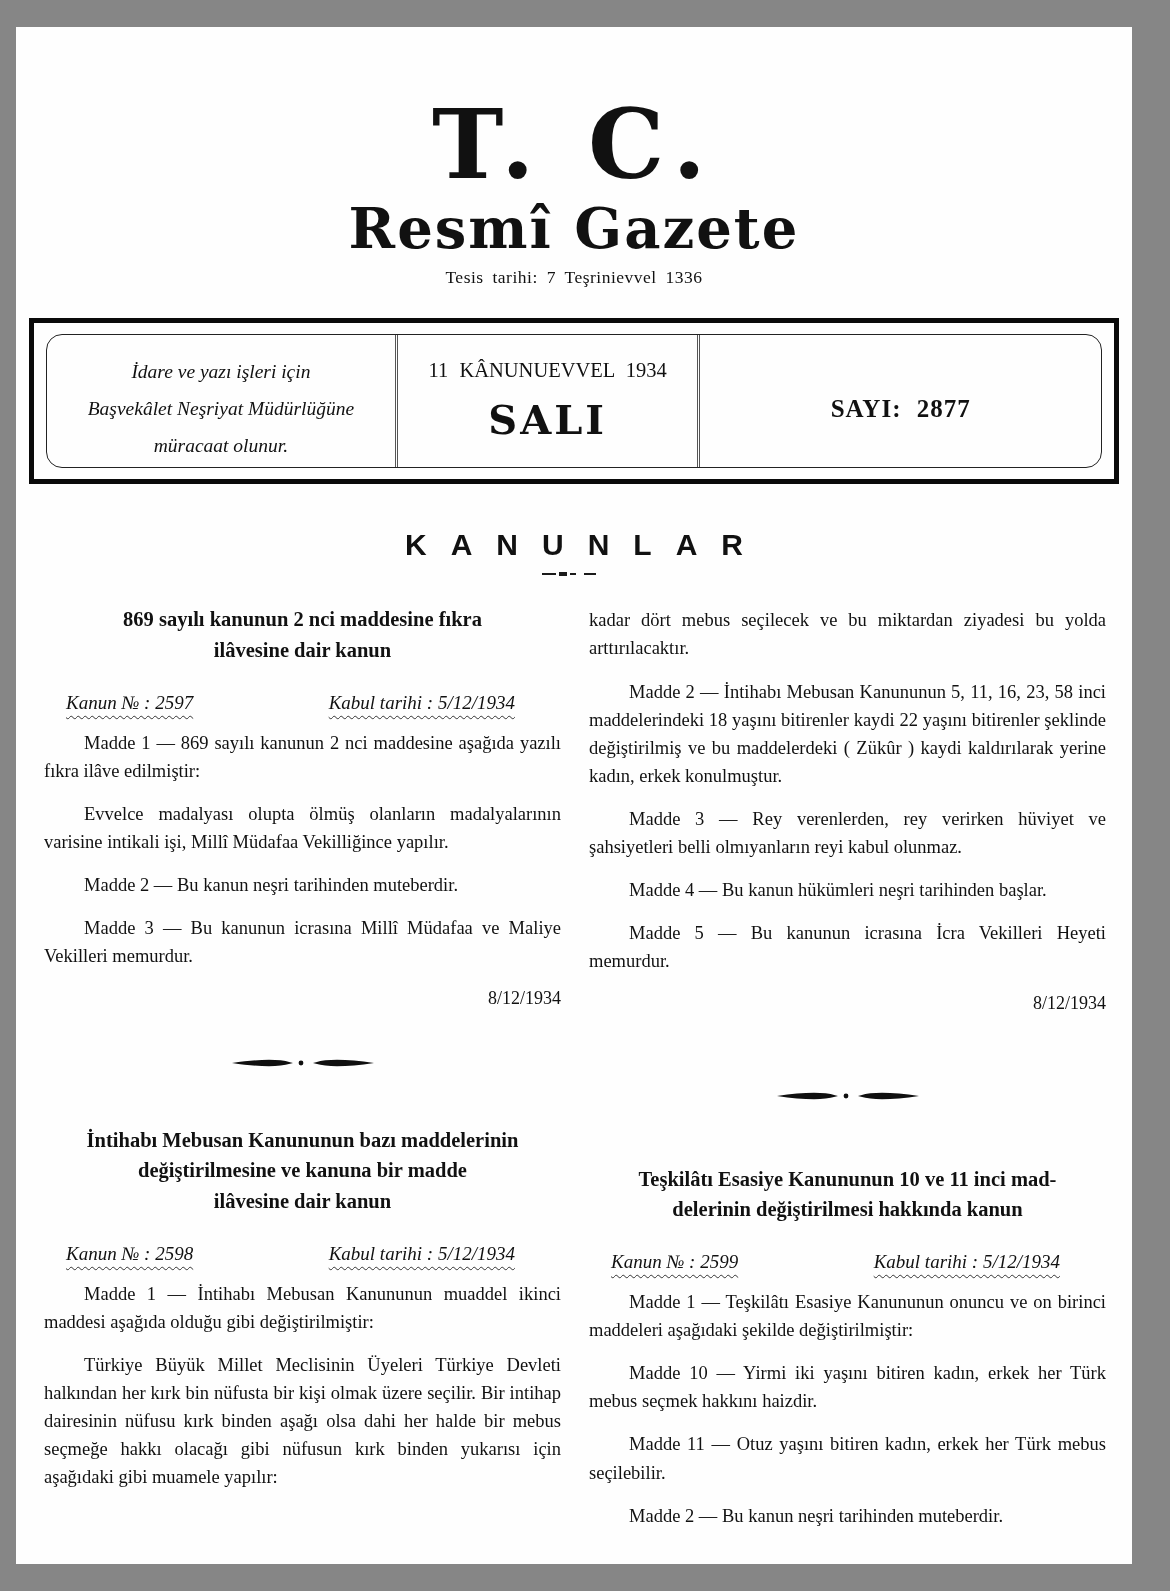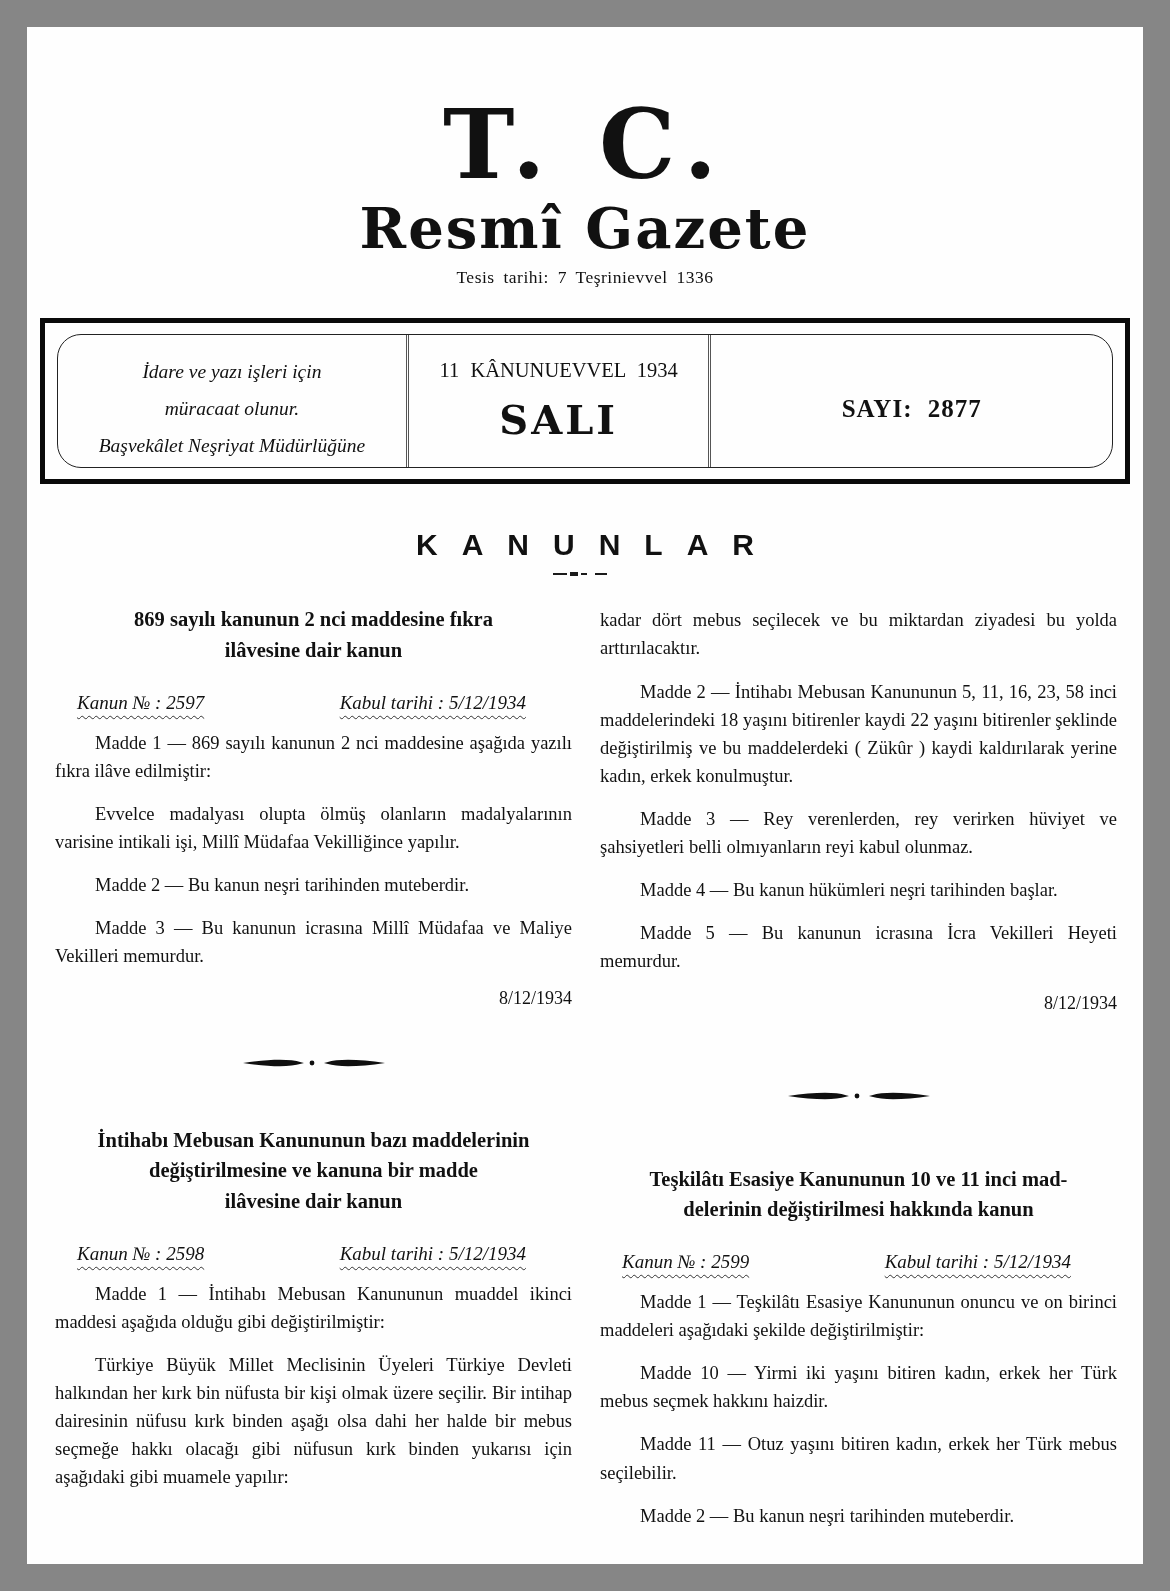--- a/index.html
+++ b/index.html
@@ -4,21 +4,21 @@
 <style>
   * { margin: 0; padding: 0; box-sizing: border-box; }
   html, body { width: 1170px; height: 1591px; }
   body {
     background: var(--frame, #868686);
     font-family: "Liberation Serif", "DejaVu Serif", serif;
     color: var(--ink, #111111);
     overflow: hidden;
   }
   .paper {
-    position: absolute; left: 27px; top: 27px;
+    position: absolute; left: 16px; top: 27px;
     width: 1116px; height: 1537px;
     background: var(--paper, #fefefe);
     overflow: hidden;
   }
   
   .masthead { padding-top: 64px; text-align: center; }
   .masthead-tc {
     font-family: "DejaVu Serif", serif;
     font-weight: bold; font-size: 96px; line-height: 1.12;
     letter-spacing: 10px;
@@ -34,21 +34,21 @@
   }
   
   .infobox {
     margin: 30px 13px 0 13px;
     border: 5px solid #0a0a0a;
     height: 166px;
     padding: 11px 12px;
   }
   .infobox-inner {
     border: 1.5px solid #222;
-    border-radius: 24px;
+    border-radius: 16px;
     height: 100%;
     display: flex;
     overflow: hidden;
   }
   .cell { height: 100%; }
   .cell-admin {
     width: 33%;
     font-style: italic; font-size: 19.5px;
     text-align: center; line-height: 1.9;
     padding-top: 18px;
@@ -123,22 +123,22 @@
   <div class="masthead">
     <div class="masthead-tc">T. C.</div>
     <div class="masthead-title">Resmî Gazete</div>
     <div class="founding">Tesis tarihi: 7 Teşrinievvel 1336</div>
   </div>
 
   <div class="infobox">
     <div class="infobox-inner">
       <div class="cell cell-admin">
         <div>İdare ve yazı işleri için</div>
+        <div>Başvekâlet Neşriyat Müdürlüğüne</div>
         <div>müracaat olunur.</div>
-        <div>Başvekâlet Neşriyat Müdürlüğüne</div>
       </div>
       <div class="cell cell-date">
         <div class="issue-date">11 KÂNUNUEVVEL 1934</div>
         <div class="issue-day">SALI</div>
       </div>
       <div class="cell cell-issue">
         <div class="issue-number">SAYI: 2877</div>
       </div>
     </div>
   </div>

